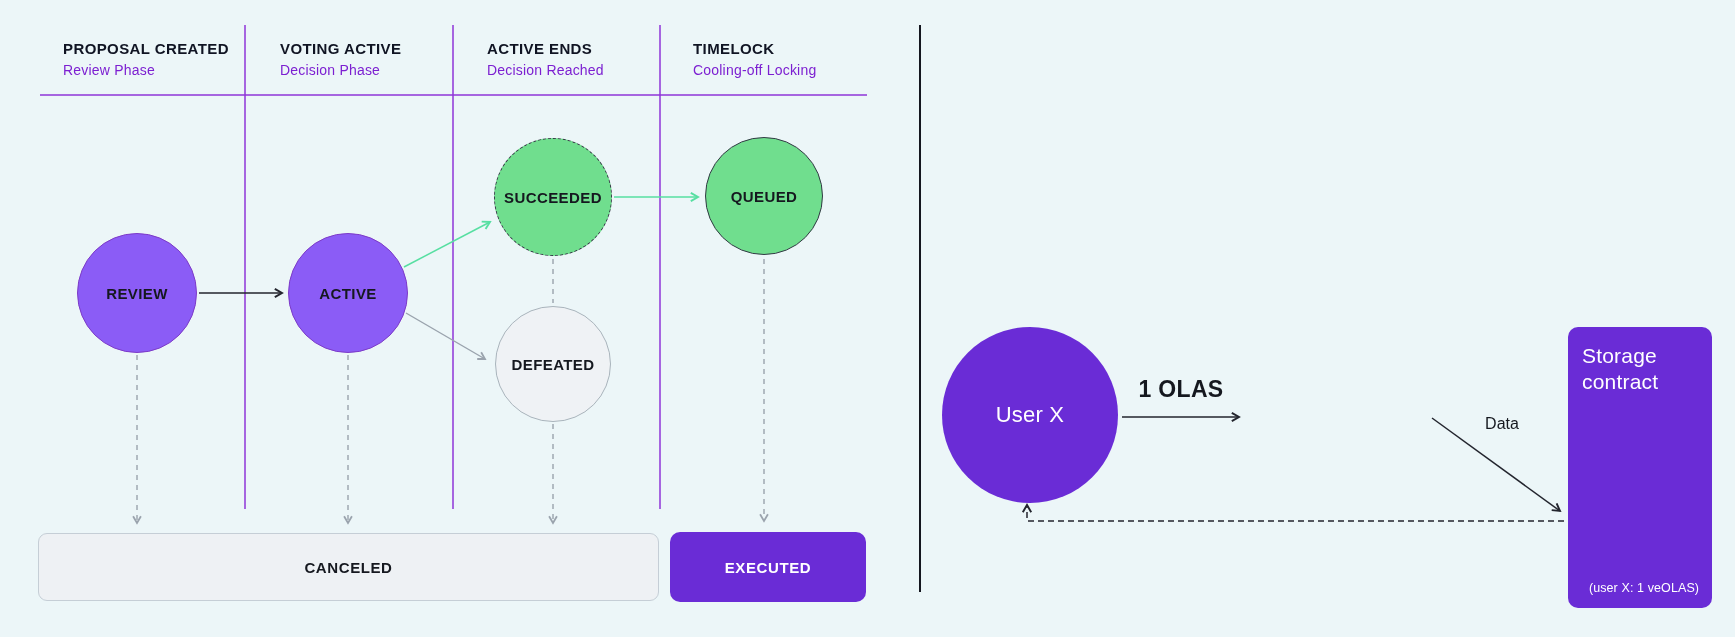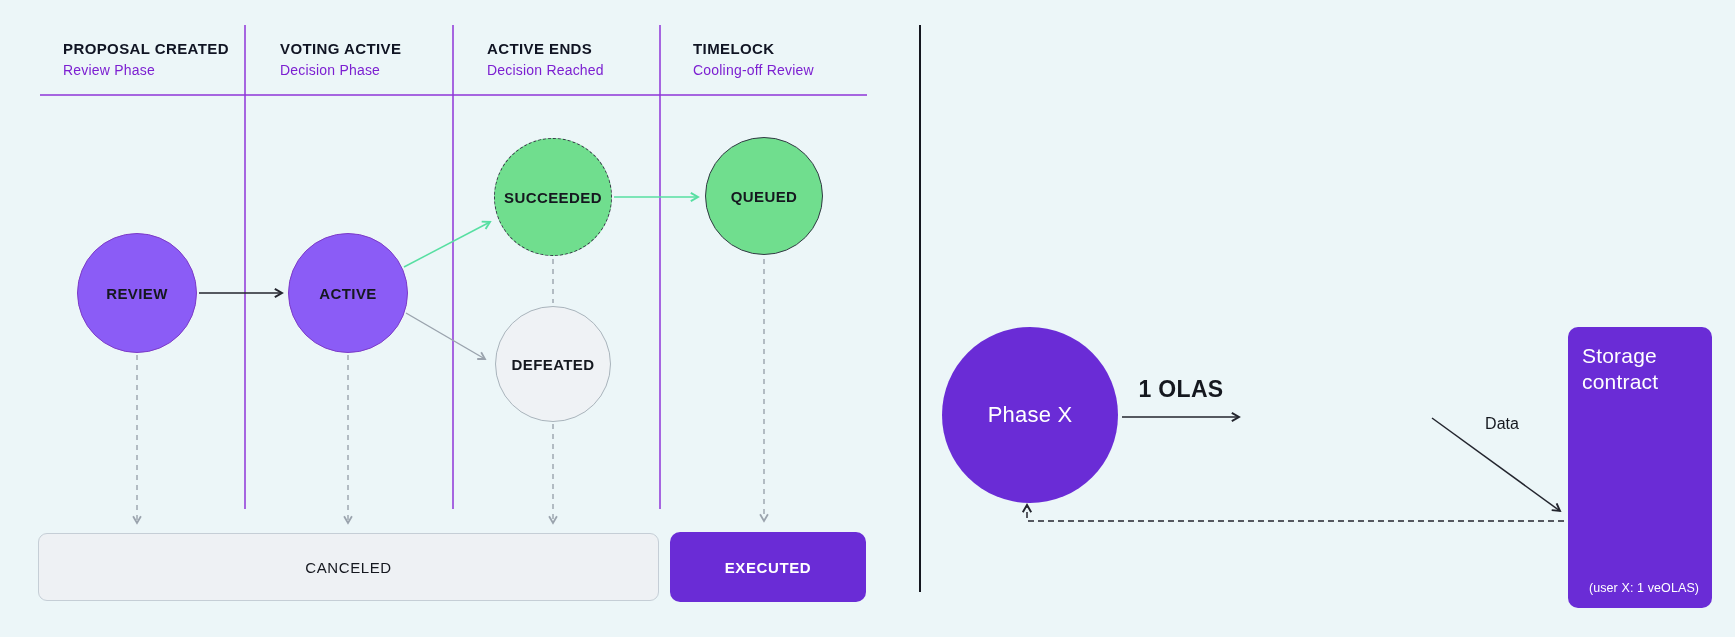--- a/index.html
+++ b/index.html
@@ -38,21 +38,21 @@
   .light-purple{background:#8b5cf6;border:1.5px solid var(--node-border-purple);}
   .light-gray{background:#EFF2F5;border:1.5px solid #A9B4BC;}
   .green-dashed{background:var(--green-fill);border:1.7px dashed var(--node-dark-border);}
   .green-solid{background:var(--green-fill);border:1.7px solid var(--node-dark-border);}
   .purple-fill{background:var(--accent-purple);border:none;}
 
   .bar{
     position:absolute;display:flex;align-items:center;justify-content:center;box-sizing:border-box;
   }
   .bar-canceled{background:var(--canceled-fill);border:1.5px solid var(--canceled-border);border-radius:9px;}
-  .bar-canceled .node-label{font-weight:400;letter-spacing:.6px;}
+  .bar-canceled .node-label{font-weight:700;letter-spacing:.6px;}
   .bar-executed{background:var(--accent-purple);border-radius:10px;}
   .bar-executed .node-label{color:#fff;font-weight:600;letter-spacing:.6px;}
 
   .big-circle-label{font-size:22px;font-weight:500;color:#fff;line-height:1.3;letter-spacing:.2px;}
   .wrap-120{width:124px;}
 
   .storage{
     position:absolute;background:var(--accent-purple);border-radius:10px;box-sizing:border-box;
     padding:16px 14px;
   }
@@ -112,21 +112,21 @@
   <div class="phase" style="left:280px">
     <div class="phase-title">VOTING ACTIVE</div>
     <div class="phase-sub">Decision Phase</div>
   </div>
   <div class="phase" style="left:487px">
     <div class="phase-title">ACTIVE ENDS</div>
     <div class="phase-sub">Decision Reached</div>
   </div>
   <div class="phase" style="left:693px">
     <div class="phase-title">TIMELOCK</div>
-    <div class="phase-sub">Cooling-off Review</div>
+    <div class="phase-sub">Cooling-off Locking</div>
   </div>
 
   <div class="circ light-purple" style="left:77px;top:233px;width:120px;height:120px">
     <span class="node-label">REVIEW</span>
   </div>
   <div class="circ light-purple" style="left:288px;top:233px;width:120px;height:120px">
     <span class="node-label">ACTIVE</span>
   </div>
   <div class="circ green-dashed" style="left:494px;top:138px;width:118px;height:118px">
     <span class="node-label">SUCCEEDED</span>
@@ -139,21 +139,21 @@
   </div>
 
   <div class="bar bar-canceled" style="left:38px;top:533px;width:621px;height:68px">
     <span class="node-label">CANCELED</span>
   </div>
   <div class="bar bar-executed" style="left:670px;top:532px;width:196px;height:70px">
     <span class="node-label">EXECUTED</span>
   </div>
 
   <div class="circ purple-fill" style="left:942px;top:327px;width:176px;height:176px">
-    <span class="big-circle-label">Phase X</span>
+    <span class="big-circle-label">User X</span>
   </div>
   <div class="storage" style="left:1568px;top:327px;width:144px;height:281px">
     <div class="storage-title">Storage contract</div>
     <div class="storage-note">(user X: 1 veOLAS)</div>
   </div>
 
   <div class="flow-label olas" style="left:1122px;top:376px;width:118px">1 OLAS</div>
   <div class="flow-label data" style="left:1472px;top:415px;width:60px">Data</div>
 
 </div>

